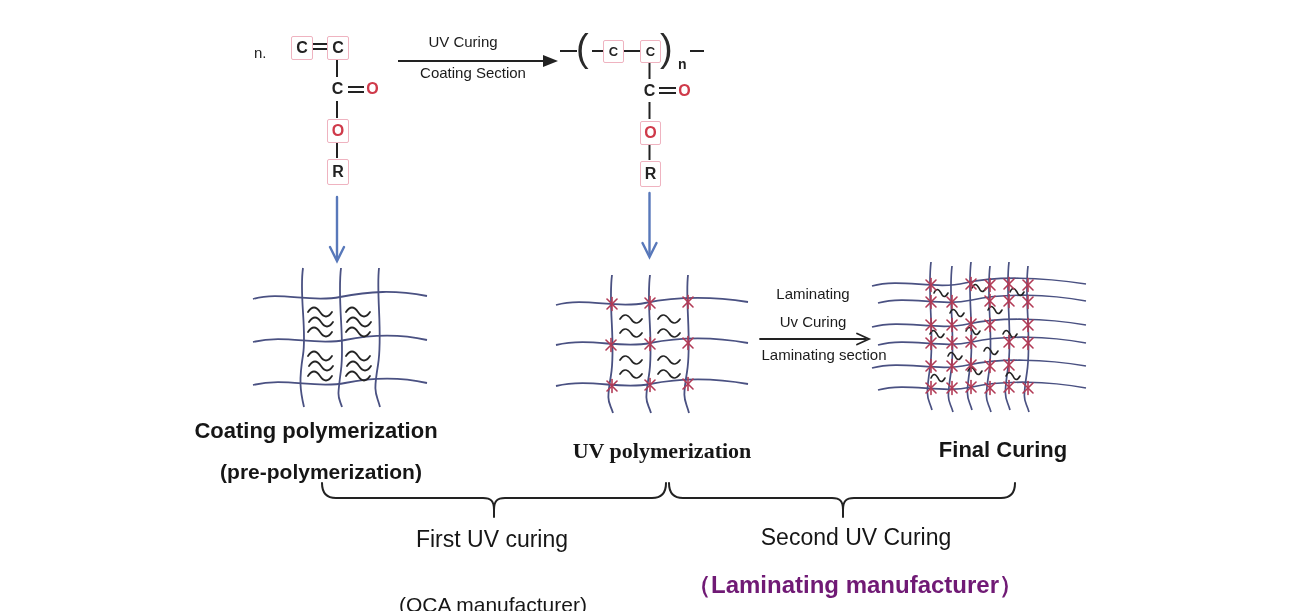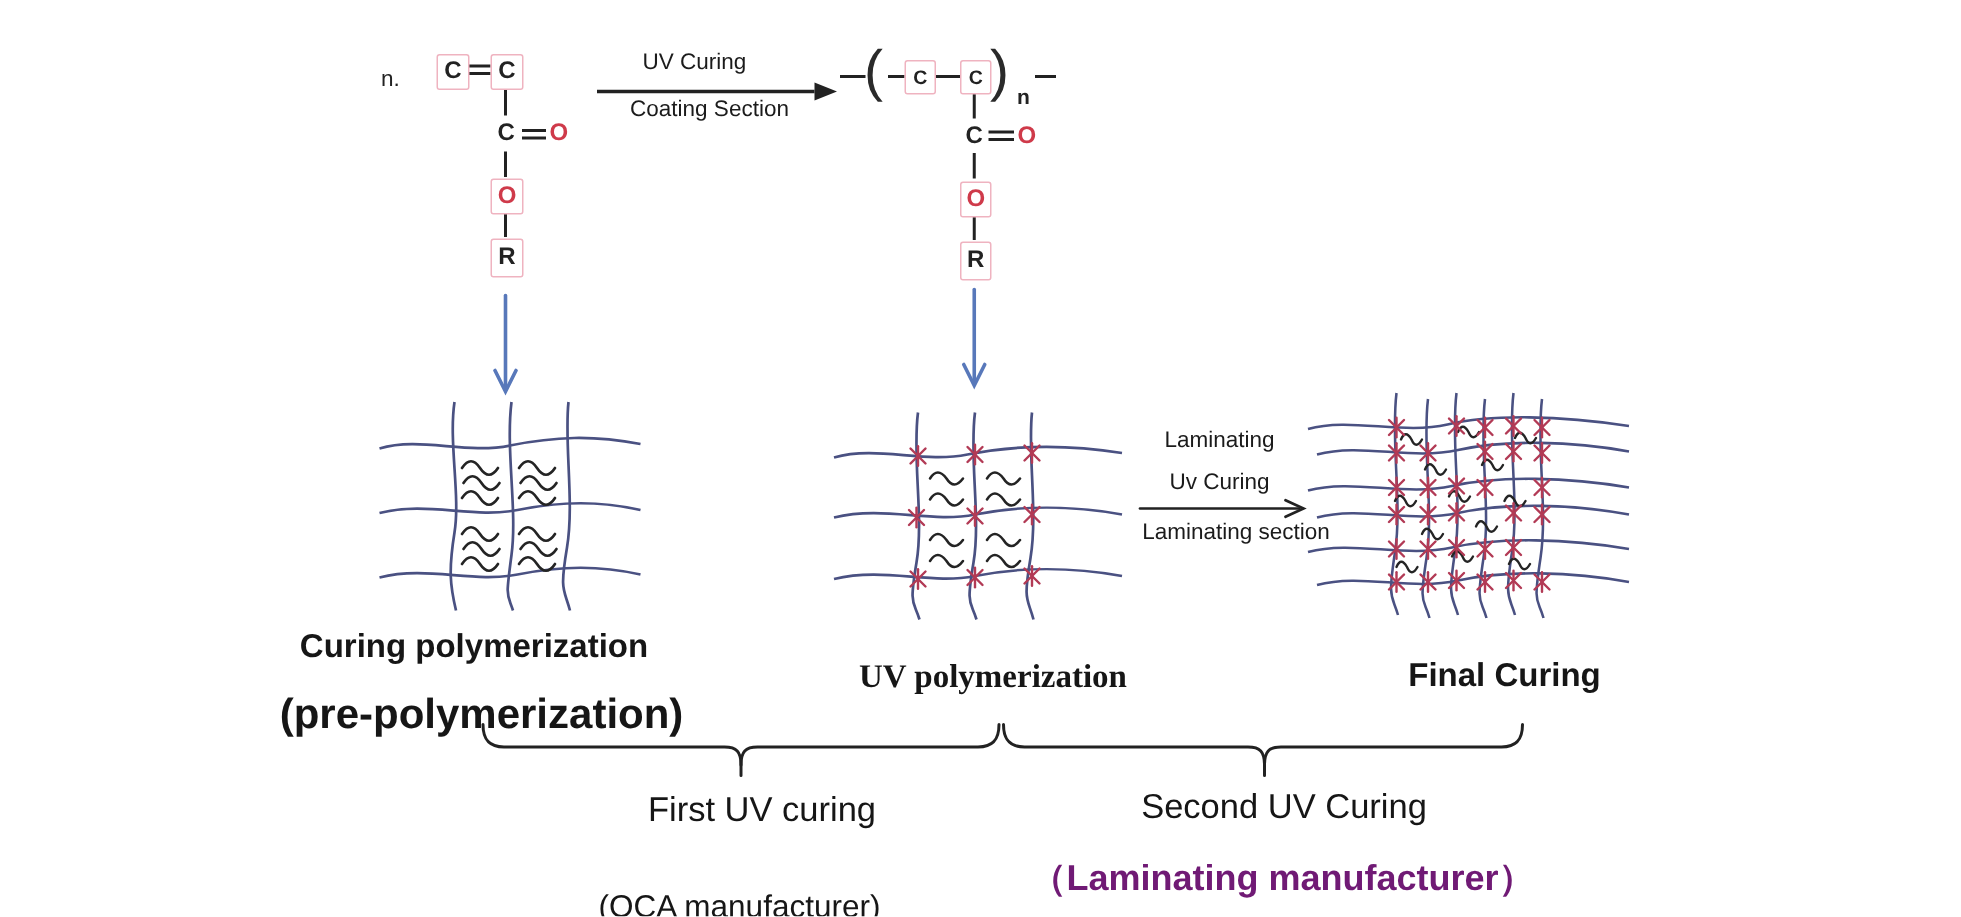--- a/index.html
+++ b/index.html
@@ -4,21 +4,21 @@
 <style>
   html,body{margin:0;padding:0;background:#ffffff;}
   .canvas{
     position:relative;width:1307px;height:611px;background:#ffffff;
     font-family:"Liberation Sans","DejaVu Sans",sans-serif;color:#1d1d1d;overflow:hidden;
   }
   svg.art{position:absolute;left:0;top:0;}
   .lbl{position:absolute;transform:translateX(-50%);white-space:nowrap;text-align:center;}
   .sm{font-size:15px;color:#1b1b1b;}
   .stage{font-size:22px;font-weight:600;color:#161616;}
-  .stage-sub{font-size:28px;font-weight:600;color:#161616;}
+  .stage-sub{font-size:21px;font-weight:600;color:#161616;}
   .phase{font-size:23px;font-weight:400;color:#161616;}
   .phase-sub{font-size:21px;font-weight:400;color:#161616;}
   .phase-sub-bold{font-size:24px;font-weight:700;color:#701a75;}
   .atom{
     position:absolute;display:flex;align-items:center;justify-content:center;
     font-weight:600;font-size:16px;color:#222;line-height:1;
   }
   .atom.small{font-size:13px;}
   .abox{border:1.5px solid #efb3c0;border-radius:2px;background:#ffffff;}
   .red{color:#cf3a4a;}
@@ -231,23 +231,23 @@
   <span class="subn" style="left:678px;top:56px;">n</span>
   <span class="atom" style="left:641px;top:81px;width:17px;height:20px;">C</span>
   <span class="atom red" style="left:676px;top:81px;width:17px;height:20px;">O</span>
   <span class="atom abox red" style="left:640px;top:121px;width:19px;height:22px;">O</span>
   <span class="atom abox" style="left:640px;top:161px;width:19px;height:24px;">R</span>
 
   <div class="lbl sm" style="left:813px;top:285px;">Laminating</div>
   <div class="lbl sm" style="left:813px;top:313px;">Uv Curing</div>
   <div class="lbl sm" style="left:824px;top:346px;">Laminating section</div>
 
-  <div class="lbl stage" style="left:316px;top:418px;">Curing polymerization</div>
+  <div class="lbl stage" style="left:316px;top:418px;">Coating polymerization</div>
   <div class="lbl stage-sub" style="left:321px;top:460px;">(pre-polymerization)</div>
   <div class="lbl stage" style="left:662px;top:438px;font-family:Liberation Serif, serif;">UV polymerization</div>
   <div class="lbl stage" style="left:1003px;top:437px;">Final Curing</div>
 
-  <div class="lbl phase" style="left:492px;top:526px;margin-left:16px;">First UV curing</div>
+  <div class="lbl phase" style="left:492px;top:526px;">First UV curing</div>
   <div class="lbl phase-sub" style="left:493px;top:593px;">(OCA manufacturer)</div>
   <div class="lbl phase" style="left:856px;top:524px;">Second UV Curing</div>
   <div class="lbl phase-sub-bold" style="left:855px;top:569px;">（Laminating manufacturer）</div>
 
 </div>
 
 </body></html>

